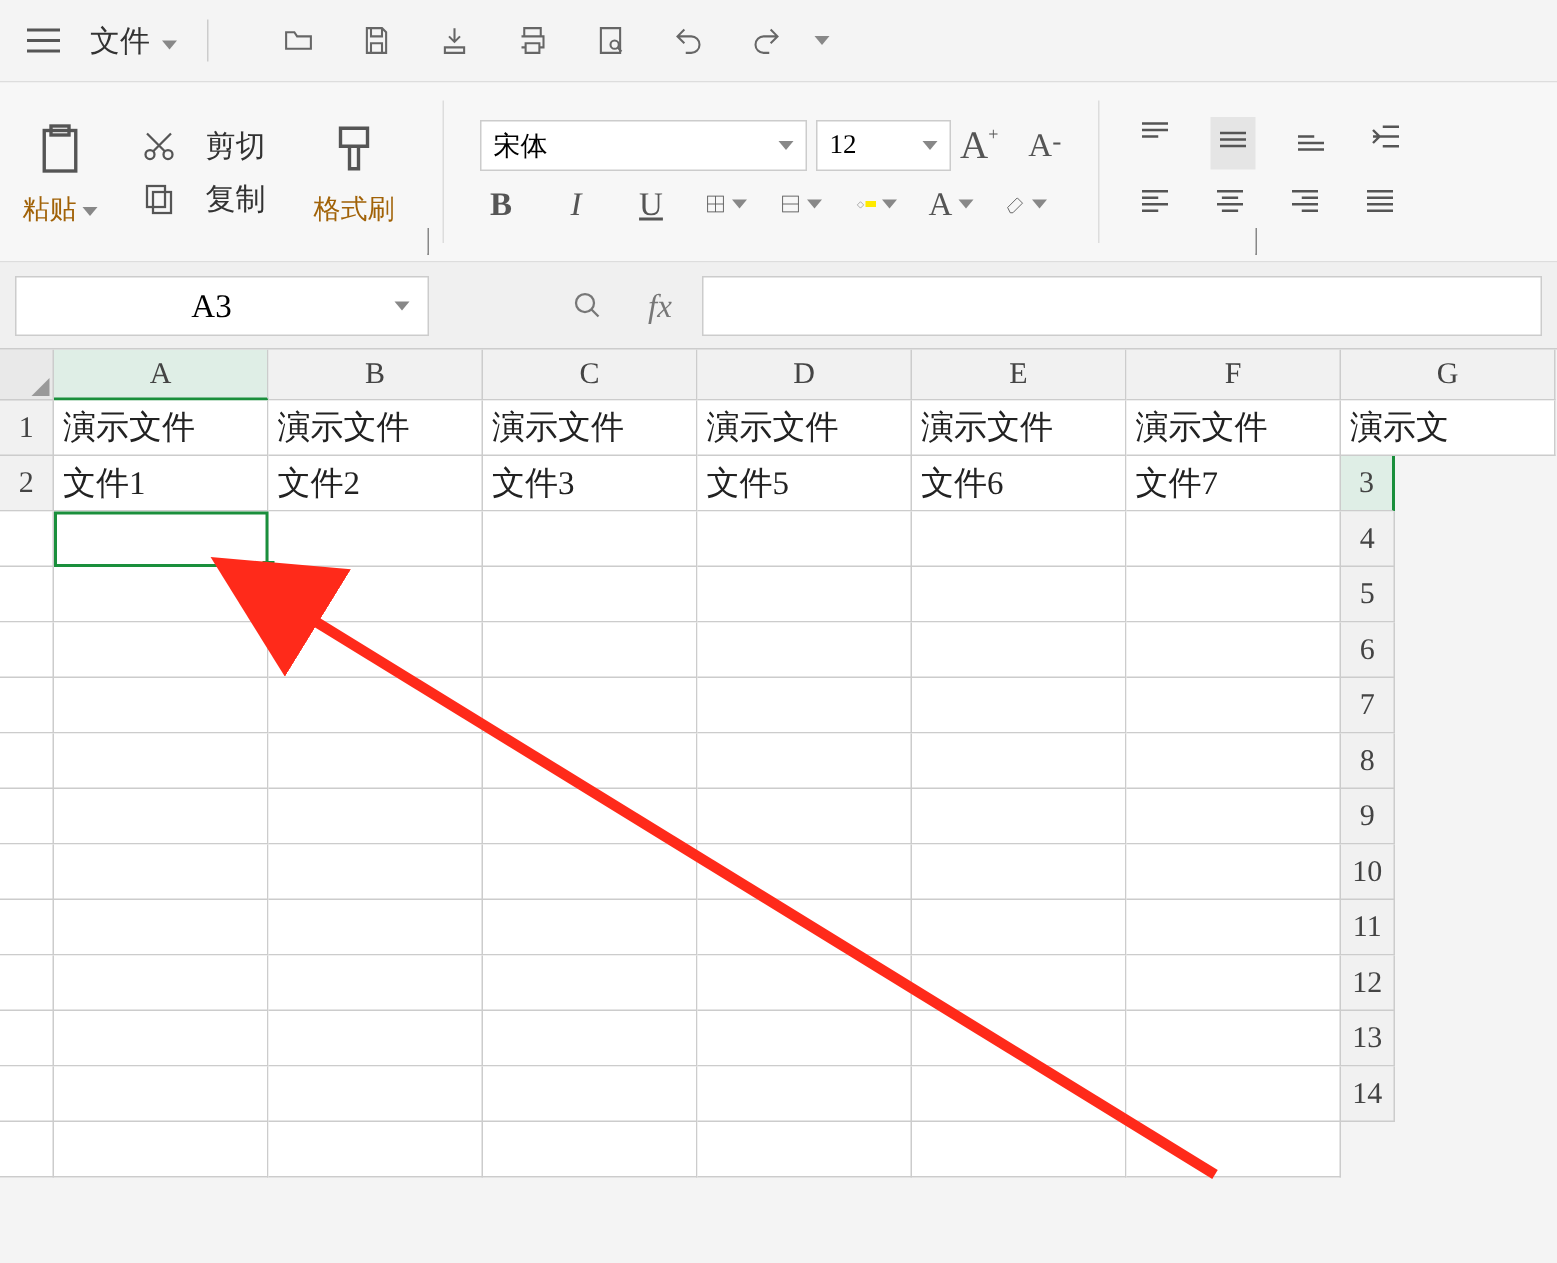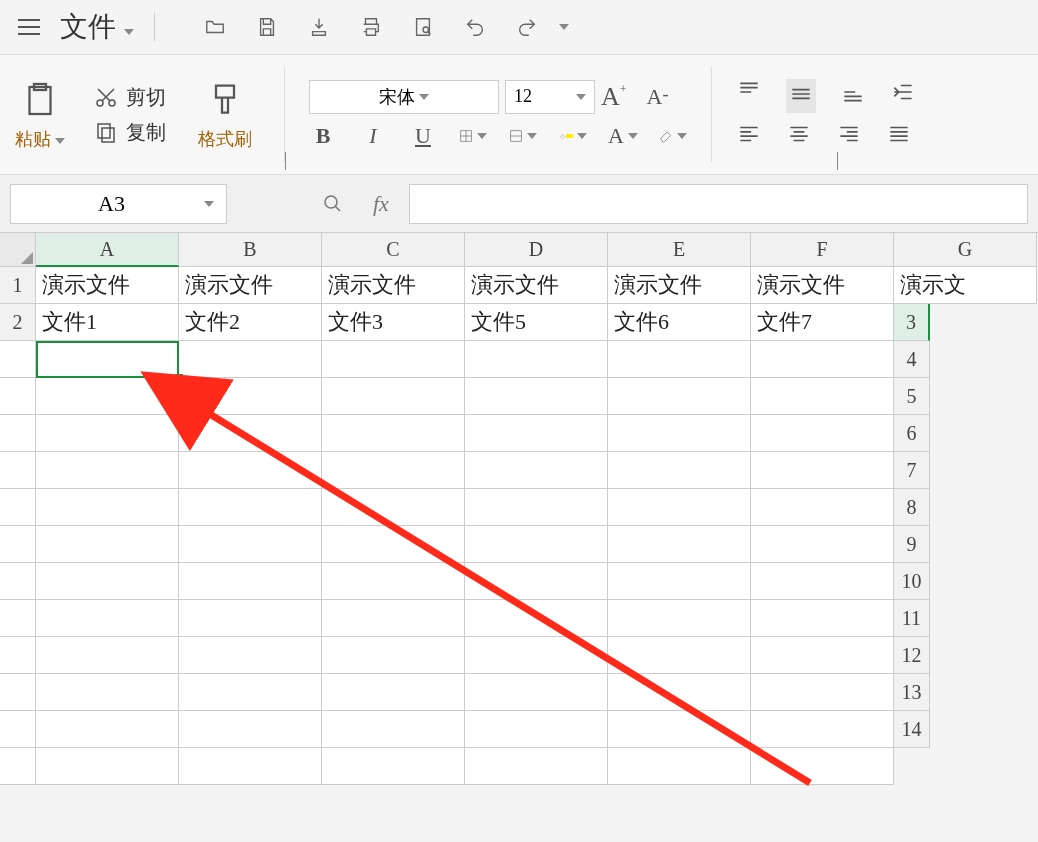--- a/index.html
+++ b/index.html
@@ -18,21 +18,21 @@
     background: #f4f4f4;
     display: flex;
     align-items: center;
     padding-left: 18px;
     gap: 20px;
     border-bottom: 1px solid #ddd;
     position: relative;
   }
   .threelines { display:inline-block; width:22px; height:16px; border-top:2px solid #555;border-bottom:2px solid #555; position:relative;}
   .threelines::before{content:"";position:absolute;top:5px;left:0;right:0;border-top:2px solid #555;}
-  .file-label { font-size: 28px; color:#333; }
+  .file-label { font-size: 20px; color:#333; }
   .caret-small { display:inline-block; width:0;height:0;border-left:5px solid transparent;border-right:5px solid transparent;border-top:6px solid #888; margin-left:4px; vertical-align:middle;}
   .file-icons { display:flex; gap:28px; margin-left:28px; align-items:center; color:#555; }
   .icon { width:24px; height:24px; display:flex; align-items:center; justify-content:center; color:#555; }
   .icon svg { width:22px; height:22px; stroke:#666; fill:none; stroke-width:1.5; }
   
   .ribbon {
     height: 120px;
     background: #f7f7f7;
     display:flex;
     align-items:stretch;
@@ -41,27 +41,27 @@
     border-bottom: 1px solid #ddd;
     position: relative;
     z-index: 2;
   }
   .ribbon .group { display:flex; flex-direction:column; justify-content:center; gap:8px; }
   .paste-col { align-items:center; width:60px; }
   .big-icon { width:40px; height:40px; display:flex;align-items:center;justify-content:center; }
   .big-icon svg{width:36px;height:36px;stroke:#555;fill:none;stroke-width:1.5;}
   .small-label { font-size:18px; color:#a16207; }
   .cutcopy-col { gap:14px; }
-  .cut-row, .copy-row { display:flex; align-items:center; gap:8px; font-size:20px; color:#333; }
+  .cut-row, .copy-row { display:flex; align-items:center; gap:19px; font-size:20px; color:#333; }
   .cut-row svg, .copy-row svg { width:24px;height:24px;stroke:#555;fill:none;stroke-width:1.5;}
   .brush-col { align-items:center; width:70px; }
   .sep { width:1px; background:#ddd; margin:4px 0;}
   .font-col { gap:10px; }
   .font-row1 { display:flex; align-items:center; gap:6px; }
-  .font-select { width:190px; height:34px; border:1px solid #ccc; background:#fff; display:flex; align-items:center; padding:0 8px; font-size:18px; justify-content:center;}
+  .font-select { width:218px; height:34px; border:1px solid #ccc; background:#fff; display:flex; align-items:center; padding:0 8px; font-size:18px; justify-content:space-between;}
   .size-select { width:90px; height:34px; border:1px solid #ccc; background:#fff; display:flex; align-items:center; padding:0 8px; font-size:18px; justify-content:space-between;}
   .font-row2 { display:flex; align-items:center; gap:22px; }
   .font-row2 .fbtn { width:28px;height:28px;display:flex;align-items:center;justify-content:center;font-family:"Times New Roman",serif;font-size:22px;color:#555;}
   .Aplus { font-size:26px; color:#555; display:flex; align-items:flex-start;}
   .Aplus sup{font-size:12px;}
   .Aminus { font-size:22px; color:#555; display:flex;align-items:flex-start;}
   .align-col { gap:10px; }
   .align-row { display:flex; gap:24px; }
   .align-btn svg{width:26px;height:26px;stroke:#555;fill:none;stroke-width:1.5;}
   .expand-corner { position:absolute; }
@@ -73,21 +73,21 @@
     height: 58px;
     background: #f0f0f0;
     display:flex;
     align-items:center;
     padding: 8px 10px;
     gap: 14px;
     border-bottom: 1px solid #ccc;
     position: relative;
     z-index: 2;
   }
-  .name-box { width:217px; height:40px; border:1px solid #ccc; background:#fff; display:flex;align-items:center;justify-content:space-between; padding:0 12px; font-family:"Times New Roman",serif; font-size:22px;}
+  .name-box { width:276px; height:40px; border:1px solid #ccc; background:#fff; display:flex;align-items:center;justify-content:space-between; padding:0 12px; font-family:"Times New Roman",serif; font-size:22px;}
   .fx-area{ display:flex; align-items:center; gap:28px; margin-left:80px;}
   .fx-area svg{width:24px;height:24px;stroke:#777;fill:none;stroke-width:1.5;}
   .fx-label{ font-style:italic; font-family:"Times New Roman",serif; font-size:22px; color:#777;}
   .formula-input { flex:1; height:40px; border:1px solid #ccc; background:#fff; margin-left:6px;}
   
   .sheet-wrap { position:relative; }
   .sheet { display:grid; grid-template-columns: 36px repeat(7, 143px); font-family:"SimSun",serif; }
   .col-header, .row-header, .cell, .corner-cell {
     border-right:1px solid #ccc; border-bottom:1px solid #ccc; display:flex; align-items:center;
     background:#fff;

